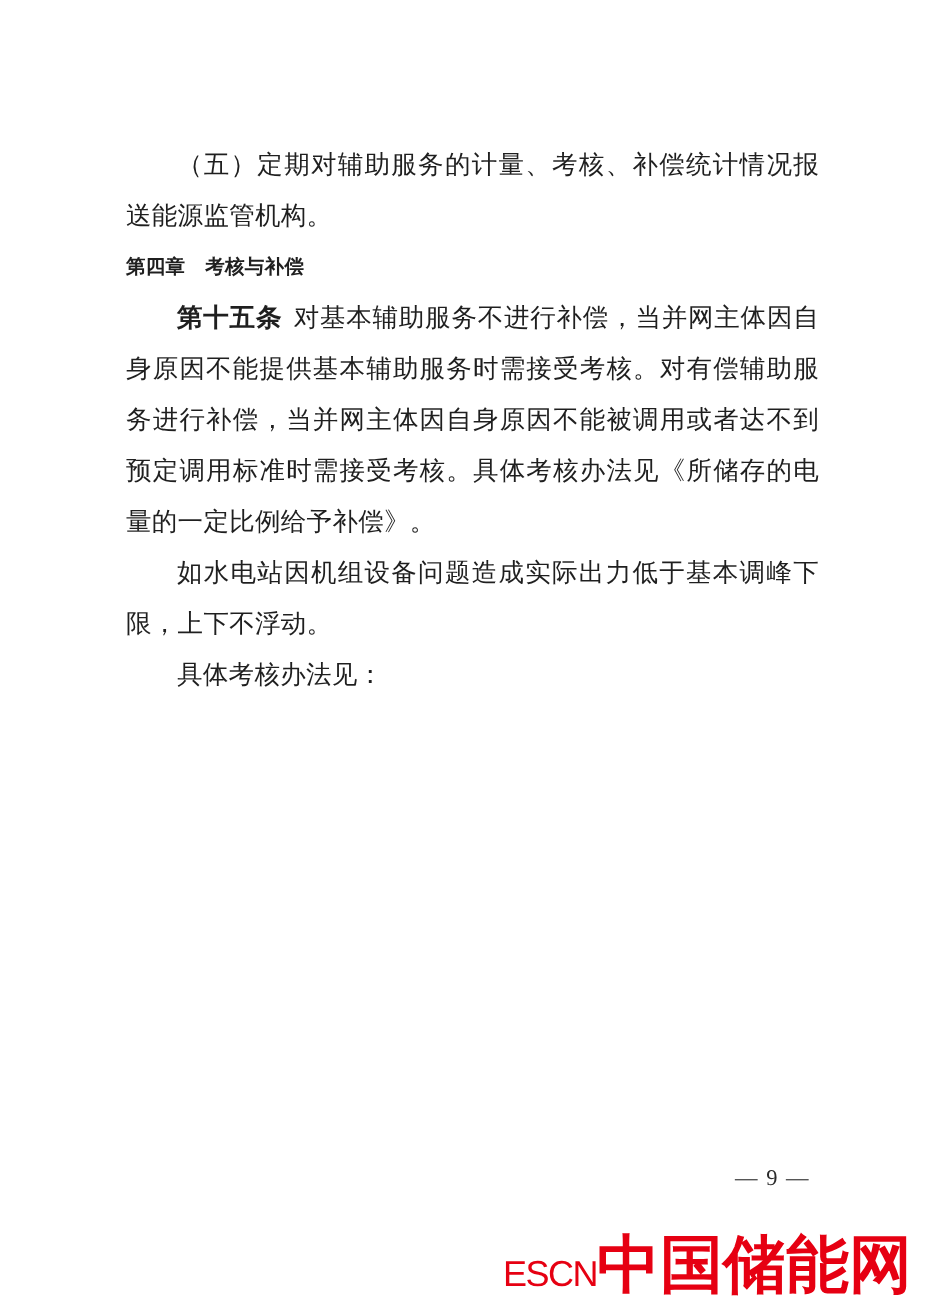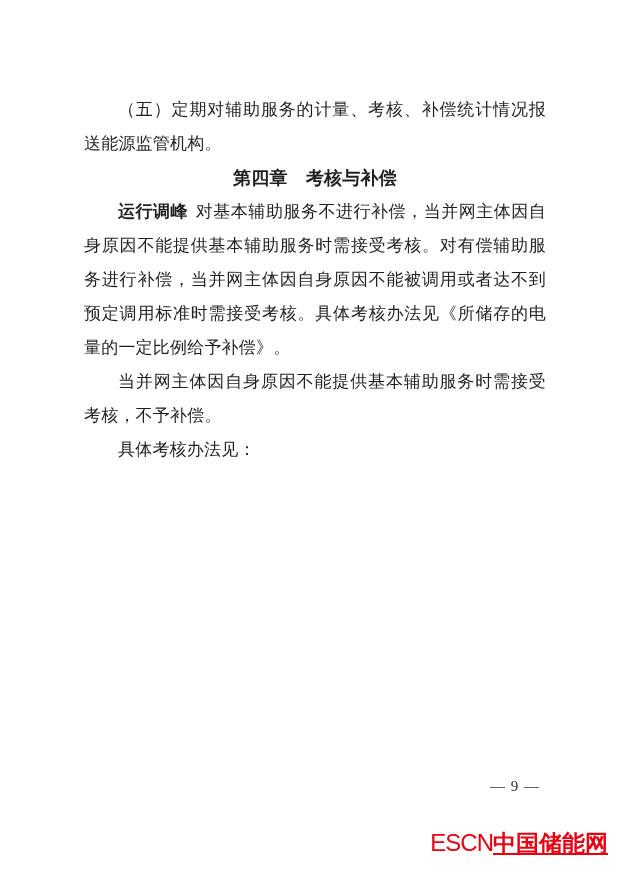--- a/index.html
+++ b/index.html
@@ -23,23 +23,23 @@
     line-height: 34px;
     text-align: justify;
     letter-spacing: 0.2px;
   }
   .para {
     text-indent: 2em;
     margin: 0;
   }
   .chapter-heading {
     text-indent: 0;
-    text-align: center;
+    text-align: left;
     font-weight: bold;
-    font-size: 18px;
+    font-size: 13px;
   }
   .lead {
     font-weight: bold;
     margin-right: 0.45em;
   }
   .formula-line {
     text-indent: 2em;
     margin-top: 4px;
     line-height: 40px;
     text-align: left;
@@ -71,43 +71,42 @@
     font-family: "Liberation Sans", "DejaVu Sans", sans-serif;
     font-weight: bold;
     line-height: 34px;
   }
   .logo .latin {
     font-size: 24px;
     font-weight: 400;
     letter-spacing: -1px;
   }
   .logo .chinese {
-    font-size: 23px;
+    font-size: 42px;
     letter-spacing: 0px;
-    text-decoration: underline;
   }
 </style>
 </head>
 <body>
 
 <div class="page">
 
   <div class="content">
 
     <p class="para">（五）定期对辅助服务的计量、考核、补偿统计情况报送能源监管机构。</p>
 
     <p class="para chapter-heading">第四章　考核与补偿</p>
 
     <p class="para">
-      <span class="lead">运行调峰</span><span>对基本辅助服务不进行补偿，当并网主体因自身原因不能提供基本辅助服务时需接受考核。对有偿辅助服务进行补偿，当并网主体因自身原因不能被调用或者达不到预定调用标准时需接受考核。具体考核办法见《所储存的电量的一定比例给予补偿》。</span>
+      <span class="lead">第十五条</span><span>对基本辅助服务不进行补偿，当并网主体因自身原因不能提供基本辅助服务时需接受考核。对有偿辅助服务进行补偿，当并网主体因自身原因不能被调用或者达不到预定调用标准时需接受考核。具体考核办法见《所储存的电量的一定比例给予补偿》。</span>
     </p>
 
 
 
-    <p class="para">当并网主体因自身原因不能提供基本辅助服务时需接受考核，不予补偿。</p>
+    <p class="para">如水电站因机组设备问题造成实际出力低于基本调峰下限，上下不浮动。</p>
 
     <p class="para">具体考核办法见：</p>
 
 
   </div>
 
   <div class="page-number">— 9 —</div>
 
   <div class="logo" style="color: rgb(230, 0, 18);">
     <span class="latin">ESCN</span><span class="chinese">中国储能网</span>

